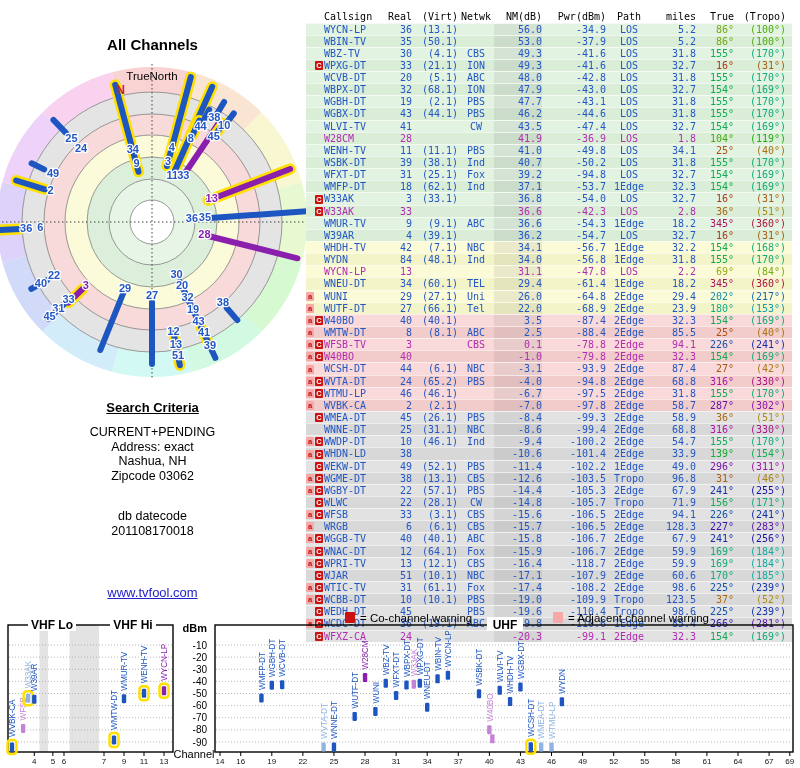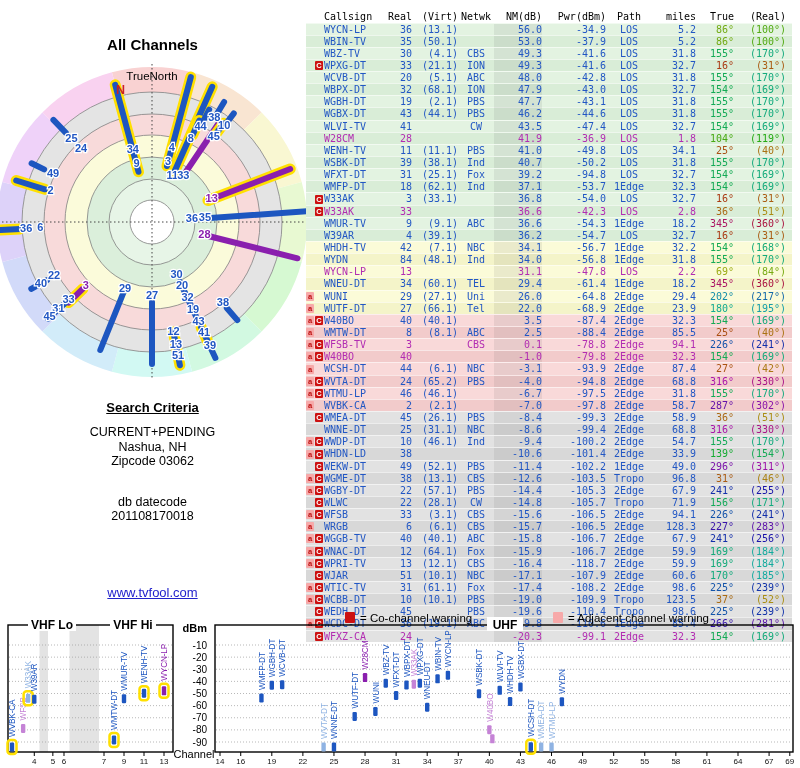--- a/index.html
+++ b/index.html
@@ -153,20 +153,21 @@
       <text x="81.1" y="112.6" font-size="11" font-weight="bold" fill="#2257c4" stroke="#fff" stroke-width="2.5" paint-order="stroke" text-anchor="middle" dominant-baseline="middle" font-family="Liberation Sans,sans-serif">24</text>
       <text x="71.4" y="102.6" font-size="11" font-weight="bold" fill="#2257c4" stroke="#fff" stroke-width="2.5" paint-order="stroke" text-anchor="middle" dominant-baseline="middle" font-family="Liberation Sans,sans-serif">25</text>
       <text x="152" y="44" font-size="11.5" fill="#000" text-anchor="middle" font-family="Liberation Sans,sans-serif">TrueNorth</text>
       <text x="116" y="58" font-size="12.5" font-weight="bold" fill="#cc2222" font-family="Liberation Sans,sans-serif">N</text>
     </svg>
 
   <div id="search-block">
     <div id="search-title">Search Criteria</div>
     <div id="crit-lines">
         <div class="crit-line">CURRENT+PENDING</div>
+        <div class="crit-line">Address: exact</div>
         <div class="crit-line">Nashua, NH</div>
         <div class="crit-line">Zipcode 03062</div>
       </div>
     <div id="db-block">
         <div class="crit-line">db datecode</div>
         <div class="crit-line">201108170018</div>
       </div>
   </div>
   <div id="site-link">www.tvfool.com</div>
 
@@ -175,21 +176,21 @@
         <span class="cell"></span>
         <span class="cell">Callsign</span>
         <span class="cell rt">Real</span>
         <span class="cell rt">(Virt)</span>
         <span class="cell ct">Netwk</span>
         <span class="cell rt">NM(dB)</span>
         <span class="cell rt">Pwr(dBm)</span>
         <span class="cell ct">Path</span>
         <span class="cell rt">miles</span>
         <span class="cell rt">True</span>
-        <span class="cell rt">(Real)</span>
+        <span class="cell rt">(Tropo)</span>
       </div>
     <div id="table-rows">
         <div class="tr band-g ev">
           <span class="cell mkwrap">
             <span class="mk-sp"></span>
             <span class="mk-sp"></span>
           </span>
           <span class="cell" style="color:#2257c4">WYCN-LP</span>
           <span class="cell rt" style="color:#2257c4">36</span>
           <span class="cell rt" style="color:#2257c4">(13.1)</span>
@@ -560,21 +561,21 @@
           </span>
           <span class="cell" style="color:#2257c4">WUTF-DT</span>
           <span class="cell rt" style="color:#2257c4">27</span>
           <span class="cell rt" style="color:#2257c4">(66.1)</span>
           <span class="cell ct" style="color:#2257c4">Tel</span>
           <span class="cell rt nmcell" style="color:#2257c4">22.0</span>
           <span class="cell rt" style="color:#2257c4">-68.9</span>
           <span class="cell ct" style="color:#2257c4">2Edge</span>
           <span class="cell rt" style="color:#2257c4">23.9</span>
           <span class="cell rt" style="color:hsl(171,80%,37%)">180°</span>
-          <span class="cell rt" style="color:hsl(185,80%,37%)">(195°)</span>
+          <span class="cell rt" style="color:hsl(185,80%,37%)">(153°)</span>
         </div>
         <div class="tr band-p ev">
           <span class="cell mkwrap">
             <span class="mk mk-a">a</span>
             <span class="mk mk-c">C</span>
           </span>
           <span class="cell" style="color:#2257c4">W40BO</span>
           <span class="cell rt" style="color:#2257c4">40</span>
           <span class="cell rt" style="color:#2257c4">(40.1)</span>
           <span class="cell ct" style="color:#2257c4"></span>

